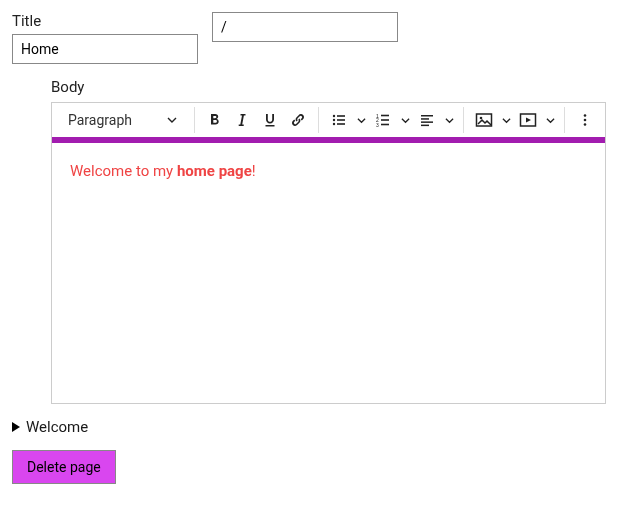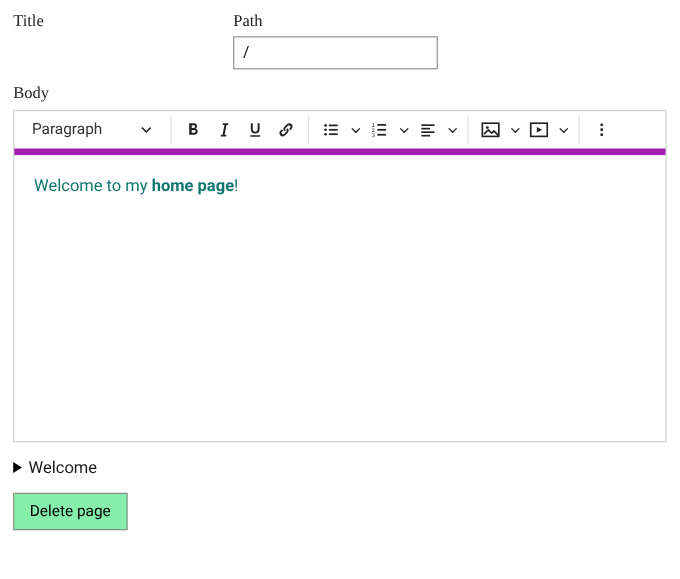--- a/index.html
+++ b/index.html
@@ -7,32 +7,32 @@
     margin: 0;
     padding: 12px;
     font-family: -apple-system, BlinkMacSystemFont, "Segoe UI", Roboto, Arial, sans-serif;
     font-size: 14px;
     color: #1a1a1a;
     background: #fff;
     width: 618px;
   }
   .row { display: flex; gap: 14px; }
   .field { display: flex; flex-direction: column; }
-  .field-label { font-size: 15px; margin-bottom: 4px; color: #222; font-family: Liberation Serif, serif; }
+  .field-label { font-size: 15px; margin-bottom: 4px; color: #222; }
   .text-input {
     height: 30px;
     border: 1px solid #888;
     padding: 4px 8px;
     font-size: 14px;
     font-family: inherit;
     outline: none;
   }
   .title-field { width: 186px; }
   .path-field { width: 186px; }
-  .body-wrap { margin-top: 14px; }
+  .body-wrap { margin-top: 14px; margin-left: 39px; }
   .editor-border { border: 1px solid #ccc; margin-top: 6px; }
   .toolbar {
     display: flex;
     align-items: center;
     height: 40px;
     padding: 0 6px;
     border-bottom: 6px solid #a21caf;
     gap: 0;
   }
   .tb-sep { width: 1px; height: 26px; background: #ddd; margin: 0 6px; }
@@ -57,21 +57,21 @@
     color: #222;
   }
   .tb-btn svg { display: block; }
   .tb-group { display: flex; align-items: center; }
   .chev { width: 16px; height: 16px; display:flex; align-items:center; justify-content:center; color:#222; cursor:pointer; }
   .editor-body {
     min-height: 260px;
     padding: 18px 18px;
     font-size: 15px;
     line-height: 1.4;
-    color: #0f766e;
+    color: #ef4444;
     outline: none;
   }
   .editor-body p { margin: 0; }
   .advanced {
     display: flex;
     align-items: center;
     gap: 6px;
     margin-top: 14px;
     font-size: 15px;
     cursor: pointer;
@@ -80,38 +80,38 @@
   .adv-tri {
     width: 0; height: 0;
     border-top: 5px solid transparent;
     border-bottom: 5px solid transparent;
     border-left: 8px solid #000;
   }
   .delete-btn {
     margin-top: 14px;
     height: 34px;
     padding: 0 14px;
-    background: #86efac;
+    background: #d946ef;
     border: 1px solid #888;
     font-size: 14px;
     font-family: inherit;
     cursor: pointer;
   }
 </style>
 </head>
 <body>
 
 
 
 <div class="row">
   <div class="field title-field">
     <label class="field-label">Title</label>
+    <input class="text-input" type="text" value="Home" style="">
   </div>
   <div class="field path-field">
-    <label class="field-label">Path</label>
     <input class="text-input" type="text" value="/" style="">
   </div>
 </div>
 
 <div class="body-wrap">
   <div class="field-label">Body</div>
   <div class="editor-border">
 
     <div class="toolbar">
       <div class="format-select">

